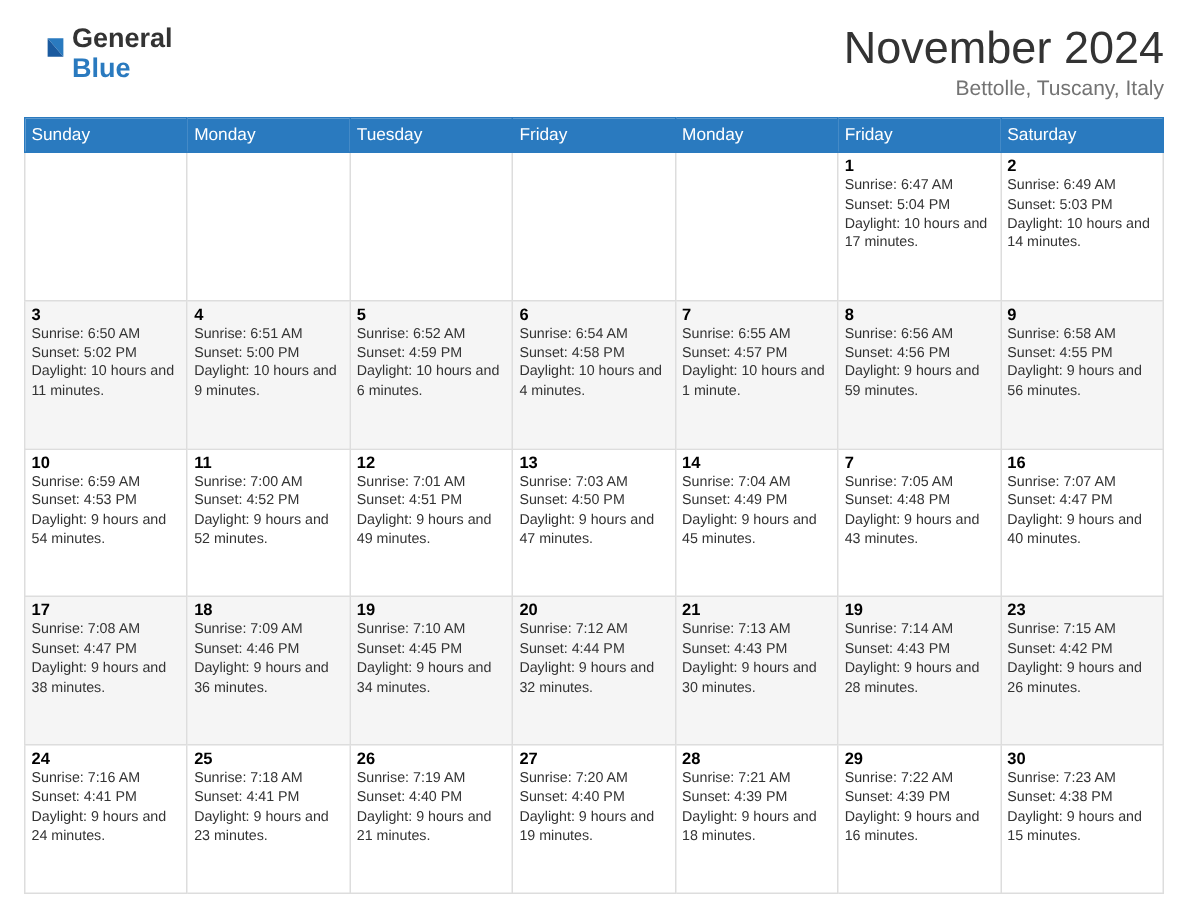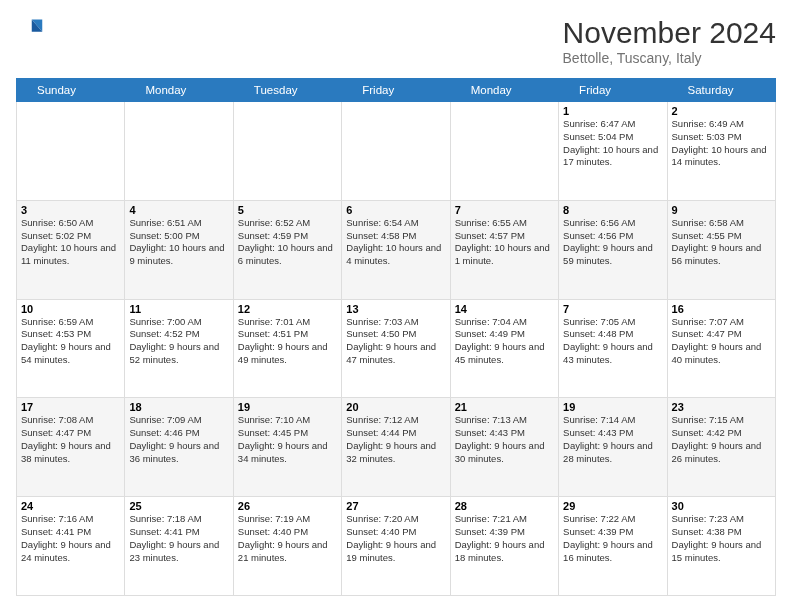--- a/index.html
+++ b/index.html
@@ -33,41 +33,41 @@
       font-weight: bold;
       line-height: 1.1;
     }
     .logo-general { color: #333; }
     .logo-blue { color: #2a7abf; }
     .logo-icon {
       width: 28px;
       height: 28px;
     }
     .title-block {
-      text-align: left;
+      text-align: right;
     }
     .month-title {
       font-size: 30px;
       font-weight: normal;
       color: #333;
     }
     .subtitle {
       font-size: 14px;
       color: #737373;
     }
     .calendar {
       width: 100%;
       border-collapse: collapse;
       flex: 1;
       font-size: 10.5px;
     }
     .calendar th {
       background: #2a7abf;
       color: #fff;
-      padding: 5px 20px;
+      padding: 5px 4px;
       text-align: left;
       font-size: 11.5px;
       font-weight: normal;
       border: 1px solid #2a7abf;
     }
     .calendar td {
       vertical-align: top;
       padding: 3px 4px;
       border: 1px solid #ddd;
       width: calc(100% / 7);
@@ -94,20 +94,24 @@
 </head>
 <body>
 
 <div class="page">
   <div class="header">
     <div class="logo">
       <svg class="logo-icon" viewBox="0 0 32 32">
         <polygon points="18,4 30,4 30,18" fill="#2a7abf"></polygon>
         <polygon points="18,4 30,18 18,18" fill="#1a5a9f"></polygon>
       </svg>
+      <div class="logo-text">
+        <span class="logo-general">General</span><br>
+        <span class="logo-blue">Blue</span>
+      </div>
     </div>
     <div class="title-block">
       <div class="month-title">November 2024</div>
       <div class="subtitle">Bettolle, Tuscany, Italy</div>
     </div>
   </div>
 
   <table class="calendar">
     <thead>
       <tr>

